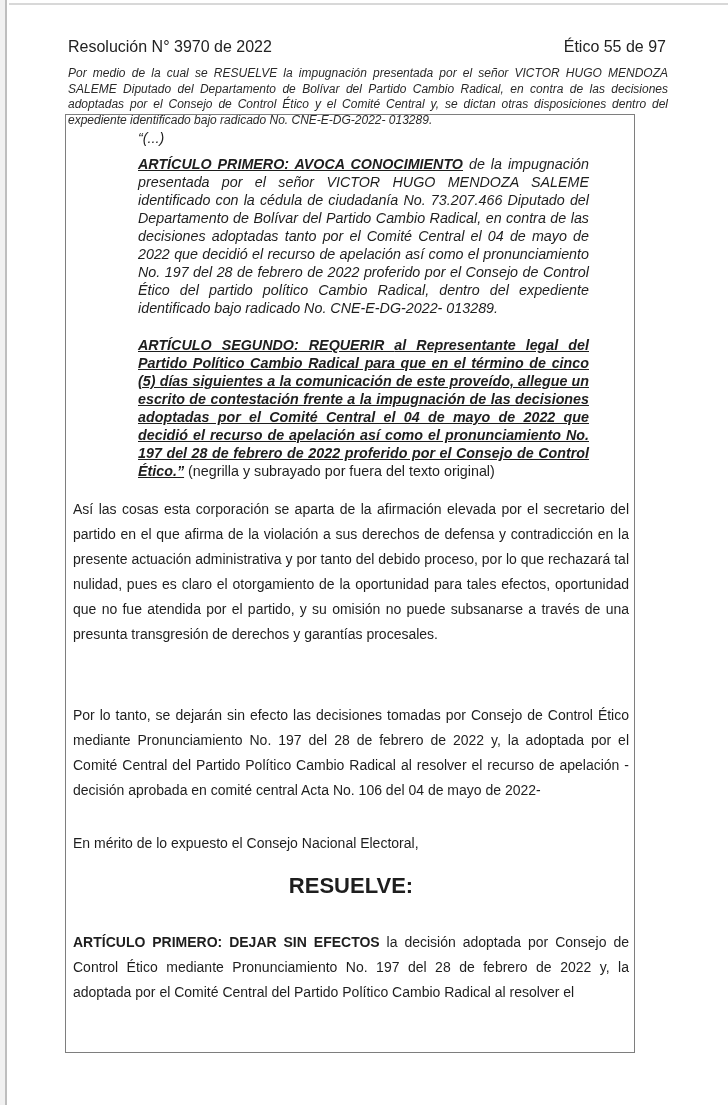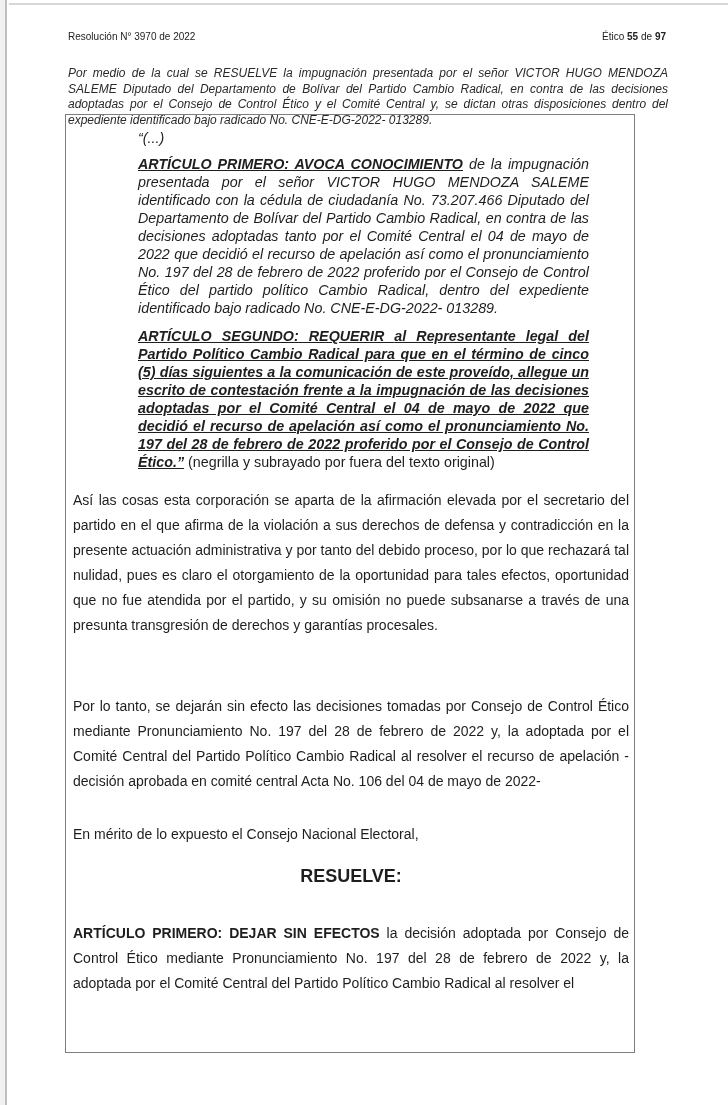--- a/index.html
+++ b/index.html
@@ -17,55 +17,55 @@
   }
   .edge-left-band {
     position: absolute; left: 0; top: 0; bottom: 0; width: 5px;
     background: #f1f1f1;
   }
   .edge-top {
     position: absolute; top: 3px; left: 9px; right: 0; height: 2px;
     background: #d8d8d8;
   }
   .header-row {
-    position: absolute; top: 31px; left: 68px; width: 598px;
+    position: absolute; top: 38px; left: 68px; width: 598px;
     display: flex; justify-content: space-between;
-    font-size: 10px; color: #222;
+    font-size: 16px; color: #222;
   }
-  .page-ind b { font-weight: bold; }
+  .page-ind b { font-weight: normal; }
   .subtitle {
     position: absolute; top: 66px; left: 68px; width: 600px;
     font-size: 12px; line-height: 15.5px;
     font-style: italic; text-align: justify; color: #2a2a2a;
   }
   .text-box {
     position: absolute; top: 114px; left: 65px;
     box-sizing: border-box;
     width: 570px; height: 939px;
     border: 1.5px solid #7e7e7e;
     padding: 14px 5px 0 7px;
     overflow: hidden;
   }
   .quote { font-style: italic; font-size: 14.3px; line-height: 18px; }
   .quote-open { margin: 0 0 0 65px; }
   .quote-p { margin: 8px 40px 0 65px; text-align: justify; }
-  .quote-p.second { margin-top: 10px; }
+  .quote-p.second { margin-top: 19px; }
   .q-label { font-weight: bold; text-decoration: underline; }
   .q-underline { font-weight: bold; text-decoration: underline; }
   .q-note { font-style: normal; font-weight: normal; }
   .main-p {
     font-size: 14px; line-height: 25px; text-align: justify;
     margin: 0; color: #1e1e1e;
   }
   .mp1 { margin-top: 17px; }
   .mp2 { margin-top: 56px; }
   .mp3 { margin-top: 28px; text-align: left; }
   .resuelve {
     margin-top: 17px; text-align: center;
-    font-weight: bold; font-size: 18px;
+    font-weight: bold; font-size: 22px;
   }
   .mp4 { margin-top: 32px; }
   .p-label { font-weight: bold; }
 </style>
 </head>
 <body>
 
 <div class="page">
 
   <div class="edge-left-band"></div>

